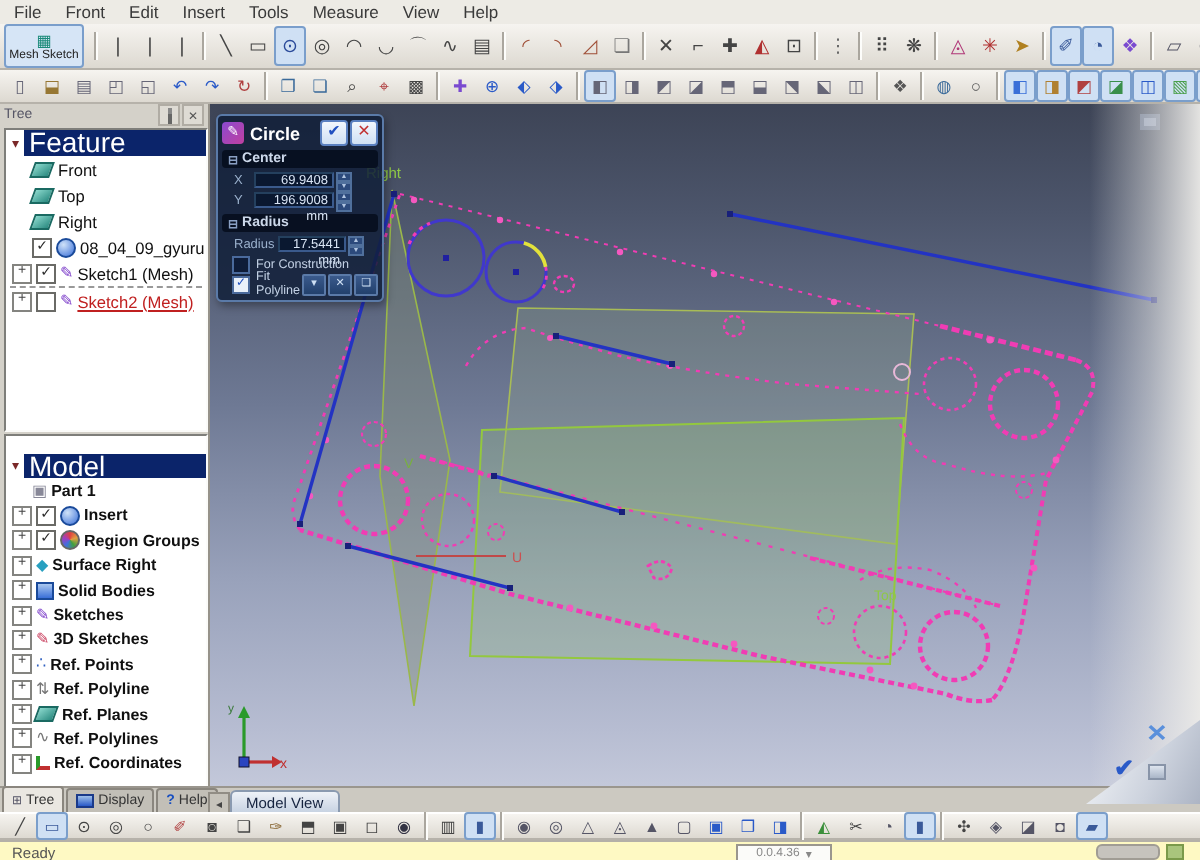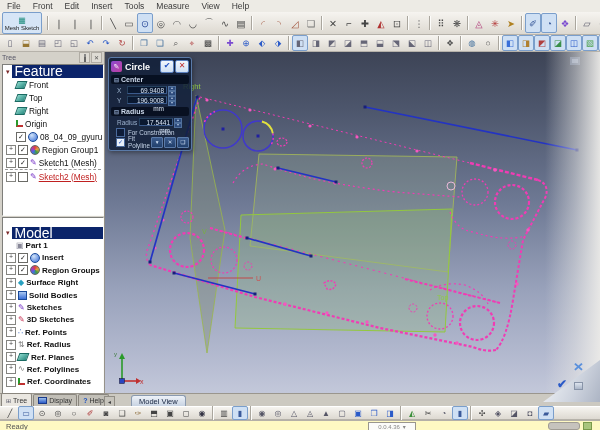--- a/index.html
+++ b/index.html
@@ -70,21 +70,21 @@
   #ltabs{position:absolute;left:1px;bottom:0;display:flex;align-items:flex-end}
   .ltab{height:11px;display:flex;align-items:center;gap:2px;font-size:7px;color:#333;
     padding:0 4px;background:#c2bfb7;border:1px solid #8a867e;border-bottom:none;
     border-radius:2px 2px 0 0;margin-right:1px}
   .ltab.active{background:#eae7e1;height:12px}
   .tabico-screen{width:7px;height:5px;background:linear-gradient(#9ec0ea,#2a5ac8);border:1px solid #1a3a8a}
   .tabico-help{color:#1a50c0;font-weight:bold;font-size:7px}
   .tabico-tree{color:#556;font-size:6px}
   #mv-back{position:absolute;left:104px;top:2px;width:9px;height:9px;background:#c6c3bb;
     border:1px solid #918d85;font-size:6px;color:#444;display:flex;align-items:center;justify-content:center}
-  #mv-tab{position:absolute;left:131px;top:1px;height:11px;padding:0 7px;
+  #mv-tab{position:absolute;left:115px;top:1px;height:11px;padding:0 7px;
     background:linear-gradient(#eef2f8,#c4d0e0);border:1px solid #8a9ab0;border-bottom:none;
     border-radius:3px 3px 0 0;font-size:7.5px;color:#15233f;display:flex;align-items:center}
   
   #statusbar{position:absolute;left:0;top:420px;width:600px;height:10px;background:#fef9c3;
     border-top:1px solid #b4b0a8;font-size:7.5px;color:#555}
   #status-ready{position:absolute;left:6px;top:1px}
   #version-combo{position:absolute;left:368px;top:1px;width:46px;height:7px;background:#fbfbf9;
     border:1px solid #9a968e;font-size:6px;color:#888;display:flex;align-items:center;justify-content:center;gap:3px}
   #progress-box{position:absolute;left:548px;top:1px;width:30px;height:6px;background:#c6c3bd;
     border:1px solid #a09c94;border-radius:3px}
@@ -268,34 +268,23 @@
         <span class="shape-plane"></span>
         <span class="tlabel">Top</span>
       </div>
       <div class="trow">
         <span class="tspace"></span>
         <span class="shape-plane"></span>
         <span class="tlabel">Right</span>
       </div>
       <div class="trow">
         <span class="tspace"></span>
-        <span class="shape-origin"></span>
-        <span class="tlabel">Origin</span>
-      </div>
-      <div class="trow">
-        <span class="tspace"></span>
         <span class="tchk">✓</span>
         <span class="shape-globe"></span>
         <span class="tlabel">08_04_09_gyuru</span>
-      </div>
-      <div class="trow">
-        <span class="texp">+</span>
-        <span class="tchk">✓</span>
-        <span class="shape-region"></span>
-        <span class="tlabel">Region Group1</span>
       </div>
       <div class="trow">
         <span class="texp">+</span>
         <span class="tchk">✓</span>
         <span class="tico" style="color: rgb(122, 58, 200);">✎</span>
         <span class="tlabel">Sketch1 (Mesh)</span>
       </div>
       <div class="tdash"></div>
       <div class="trow">
         <span class="texp">+</span>
@@ -347,21 +336,21 @@
         <span class="tlabel">3D Sketches</span>
       </div>
       <div class="trow b">
         <span class="texp">+</span>
         <span class="tico" style="color: rgb(48, 96, 192);">∴</span>
         <span class="tlabel">Ref. Points</span>
       </div>
       <div class="trow b">
         <span class="texp">+</span>
         <span class="tico" style="color: rgb(119, 119, 119);">⇅</span>
-        <span class="tlabel">Ref. Radius</span>
+        <span class="tlabel">Ref. Polyline</span>
       </div>
       <div class="trow b">
         <span class="texp">+</span>
         <span class="shape-plane"></span>
         <span class="tlabel">Ref. Planes</span>
       </div>
       <div class="trow b">
         <span class="texp">+</span>
         <span class="tico" style="color: rgb(119, 119, 119);">∿</span>
         <span class="tlabel">Ref. Polylines</span>

